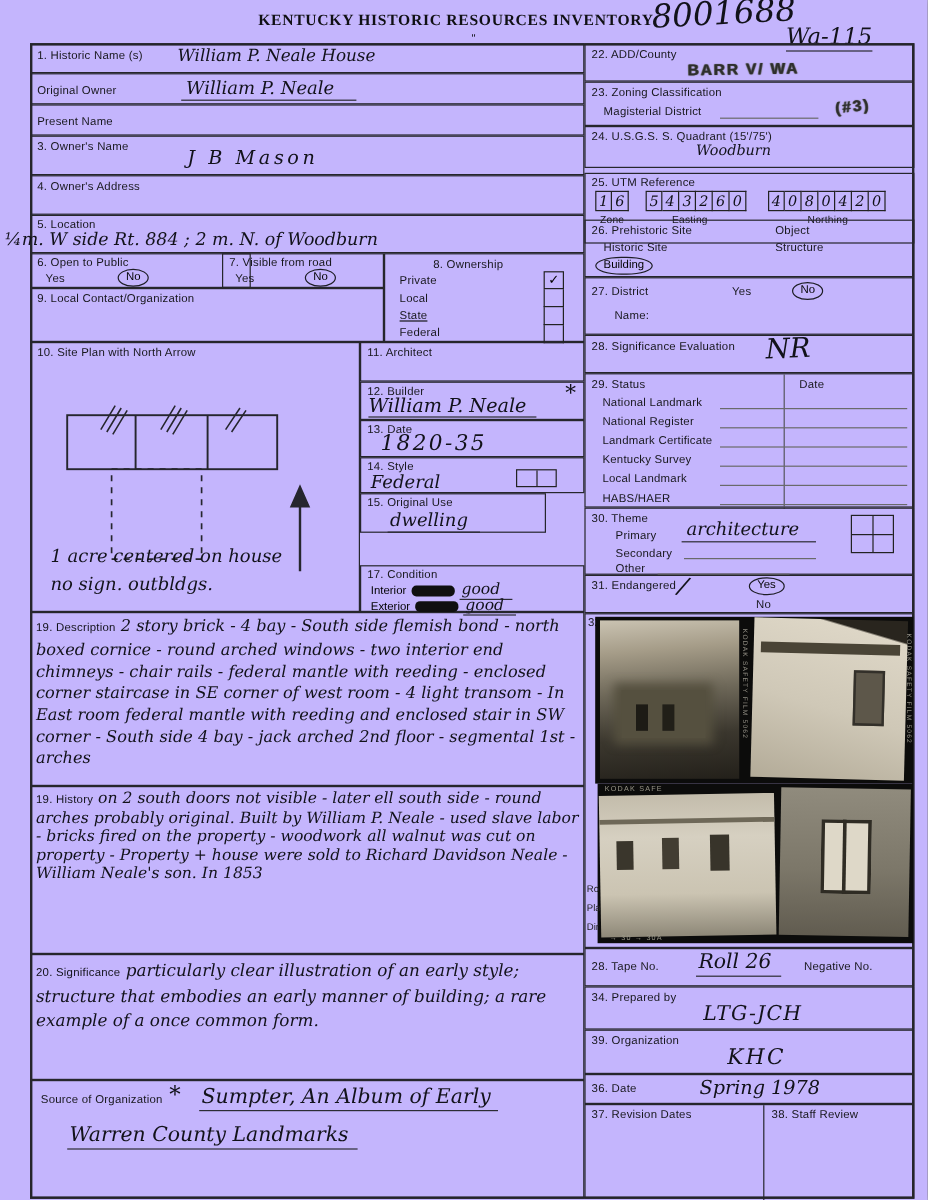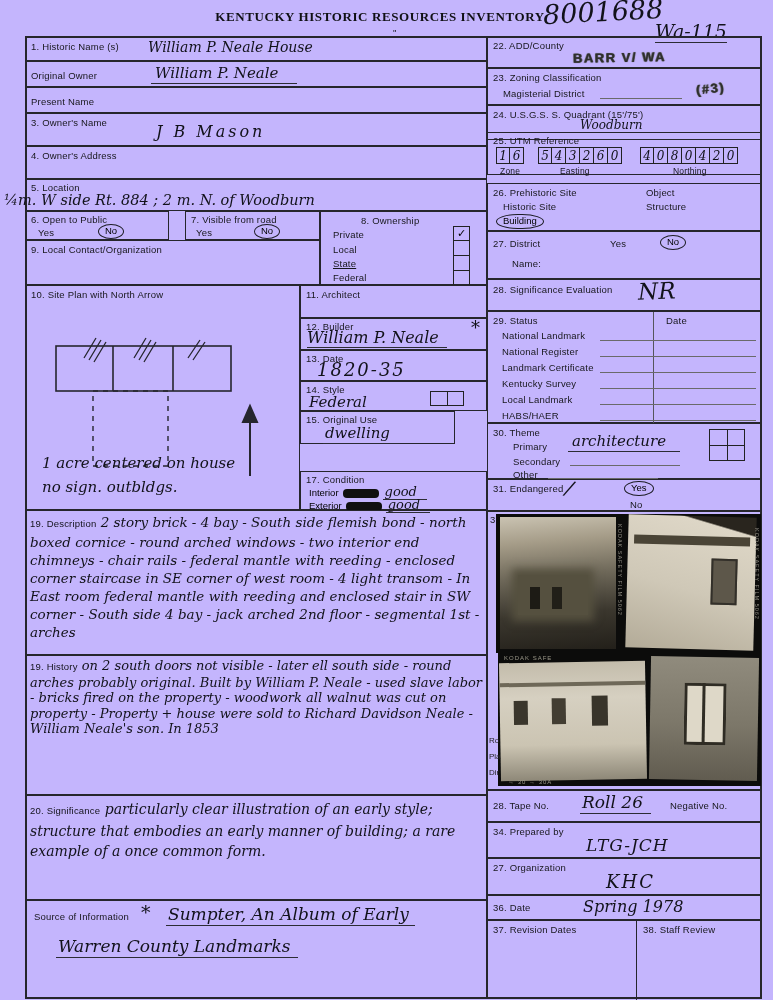--- a/index.html
+++ b/index.html
@@ -69,21 +69,21 @@
 
   <div class="box" style="left:25px; top:146px; width:462px; height:33px;">
     <span class="lbl" style="left:5px; top:3px;">4. Owner's Address</span>
   </div>
 
   <div class="box" style="left:25px; top:179px; width:462px; height:32px;">
     <span class="lbl" style="left:5px; top:2px;">5. Location</span>
     <span class="hw" style="left:-22px; top:12px; font-size:14.5px;">¼m. W side Rt. 884 ;  2 m. N. of Woodburn</span>
   </div>
 
-  <div class="box" style="left:25px; top:211px; width:144px; height:29px;">
+  <div class="box" style="left:25px; top:211px; width:184px; height:29px;">
     <span class="lbl" style="left:5px; top:2px;">6. Open to Public</span>
     <span class="lbl" style="left:12px; top:15px;">Yes</span>
     <span class="circ" style="position:absolute; left:72px; top:12px;">No</span>
   </div>
 
   <div class="box" style="left:185px; top:211px; width:135px; height:29px;">
     <span class="lbl" style="left:5px; top:2px;">7. Visible from road</span>
     <span class="lbl" style="left:10px; top:15px;">Yes</span>
     <span class="circ" style="position:absolute; left:68px; top:12px;">No</span>
   </div>
@@ -181,21 +181,21 @@
   </div>
 
   <div class="box" style="left:25px; top:795px; width:462px; height:105px;">
     <div class="para hwi" style="left:4px; top:3px; width:454px; white-space:normal; font-size:14px; line-height:20px;">
       <span class="lblin">20. Significance</span>
       <span>particularly clear illustration of an early style; structure that embodies an early manner of building; a rare example of a once common form.</span>
     </div>
   </div>
 
   <div class="box" style="left:25px; top:900px; width:462px; height:99px;">
-    <span class="lbl" style="left:8px; top:10px;">Source of Information</span>
+    <span class="lbl" style="left:8px; top:10px;">Source of Organization</span>
     <span class="hw" style="left:115px; top:0px; font-size:19px;">*</span>
     <span class="hw u" style="left:30px; top:35px; font-size:17px; padding:0 8px 1px 2px;">Warren County Landmarks</span>
     <span class="hw u" style="left:140px; top:3px; font-size:17px; padding:0 6px 1px 2px;">Sumpter, An Album of Early</span>
   </div>
 
   <div class="box" style="left:487px; top:36px; width:275px; height:32px;">
     <span class="lbl" style="left:5px; top:3px;">22. ADD/County</span>
     <span class="stamp" style="left:85px; top:13px; font-size:13px; transform:rotate(-1deg);">BARR V/ WA</span>
   </div>
 
@@ -204,21 +204,21 @@
     <span class="lbl" style="left:15px; top:19px;">Magisterial District</span>
     <div class="hline" style="left:112px; top:29px; width:82px;"></div>
     <span class="stamp" style="left:208px; top:12px; font-size:13px; transform:rotate(-6deg);">(#3)</span>
   </div>
 
   <div class="box" style="left:487px; top:105px; width:275px; height:35px;">
     <span class="lbl" style="left:5px; top:3px;">24. U.S.G.S. S. Quadrant (15'/75')</span>
     <span class="hw" style="left:92px; top:12px; font-size:12px;">Woodburn</span>
   </div>
 
-  <div class="box" style="left:487px; top:132px; width:275px; height:43px;">
+  <div class="box" style="left:487px; top:144px; width:275px; height:59px;">
     <span class="lbl" style="left:5px; top:2px;">25. UTM Reference</span>
     <div class="cellrow" style="left:8px; top:14px;">
       <div class="cell">1</div>
       <div class="cell">6</div>
     </div>
     <div class="cellrow" style="left:50px; top:14px;">
       <div class="cell">5</div>
       <div class="cell">4</div>
       <div class="cell">3</div>
       <div class="cell">2</div>
@@ -337,21 +337,21 @@
     <span class="hw u" style="left:92px; top:1px; font-size:17px; padding:0 8px 1px 2px;">Roll 26</span>
     <span class="lbl" style="left:182px; top:9px;">Negative No.</span>
   </div>
 
   <div class="box" style="left:487px; top:822px; width:275px; height:36px;">
     <span class="lbl" style="left:5px; top:3px;">34. Prepared by</span>
     <span class="hw" style="left:98px; top:12px; font-size:17px; letter-spacing:1px;">LTG-JCH</span>
   </div>
 
   <div class="box" style="left:487px; top:858px; width:275px; height:37px;">
-    <span class="lbl" style="left:5px; top:3px;">27. Organization</span>
+    <span class="lbl" style="left:5px; top:3px;">39. Organization</span>
     <span class="hw" style="left:118px; top:12px; font-size:18px; letter-spacing:2px;">KHC</span>
   </div>
 
   <div class="box" style="left:487px; top:895px; width:275px; height:25px;">
     <span class="lbl" style="left:5px; top:6px;">36. Date</span>
     <span class="hw" style="left:95px; top:1px; font-size:16px;">Spring 1978</span>
   </div>
 
   <div class="box" style="left:487px; top:920px; width:275px; height:79px;">
     <span class="lbl" style="left:5px; top:3px;">37. Revision Dates</span>

